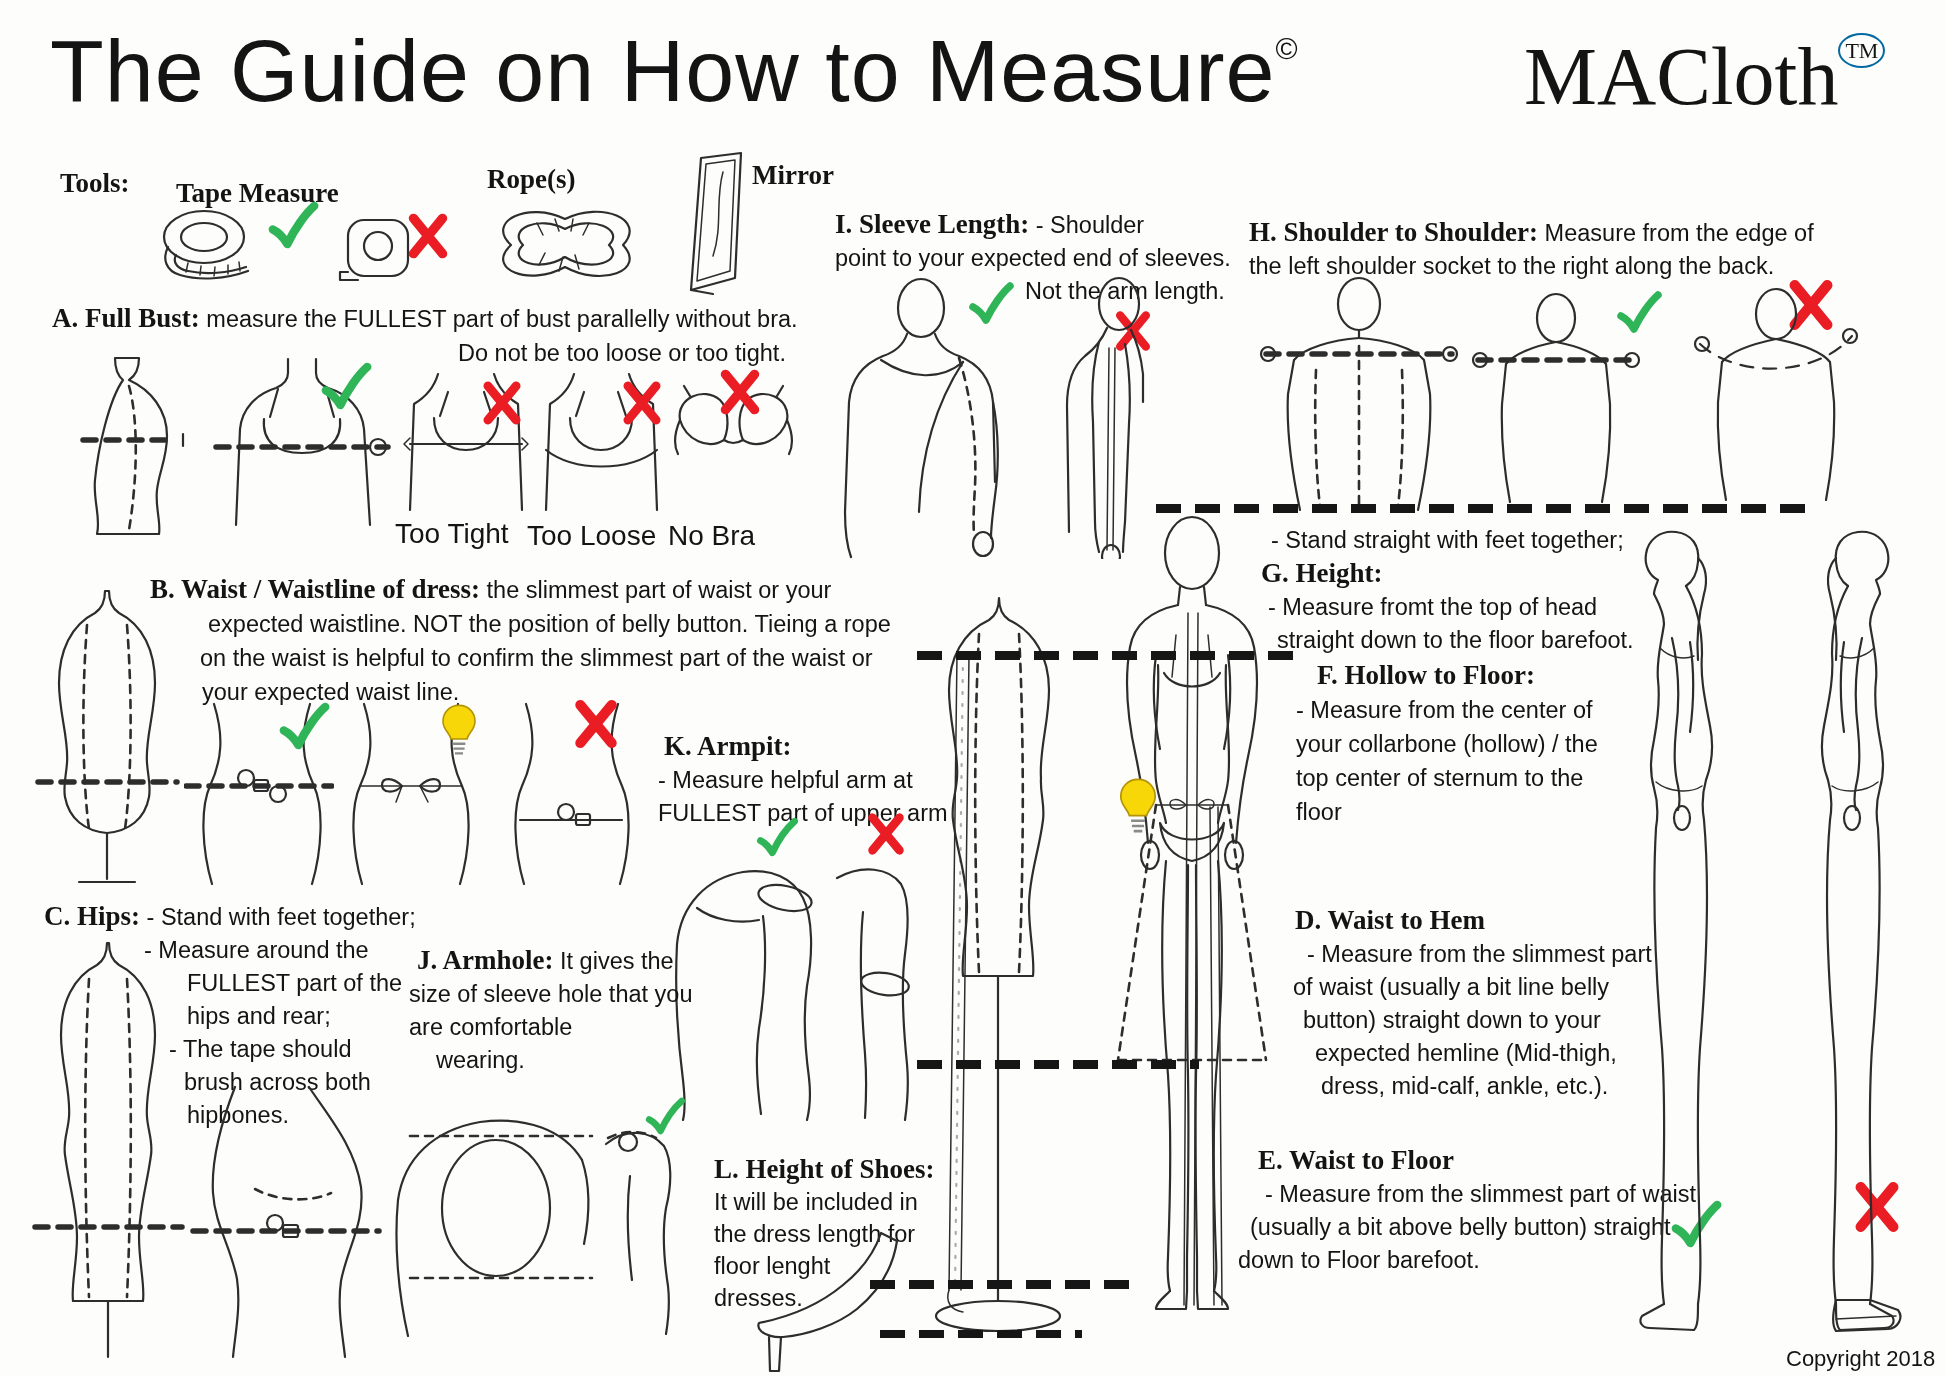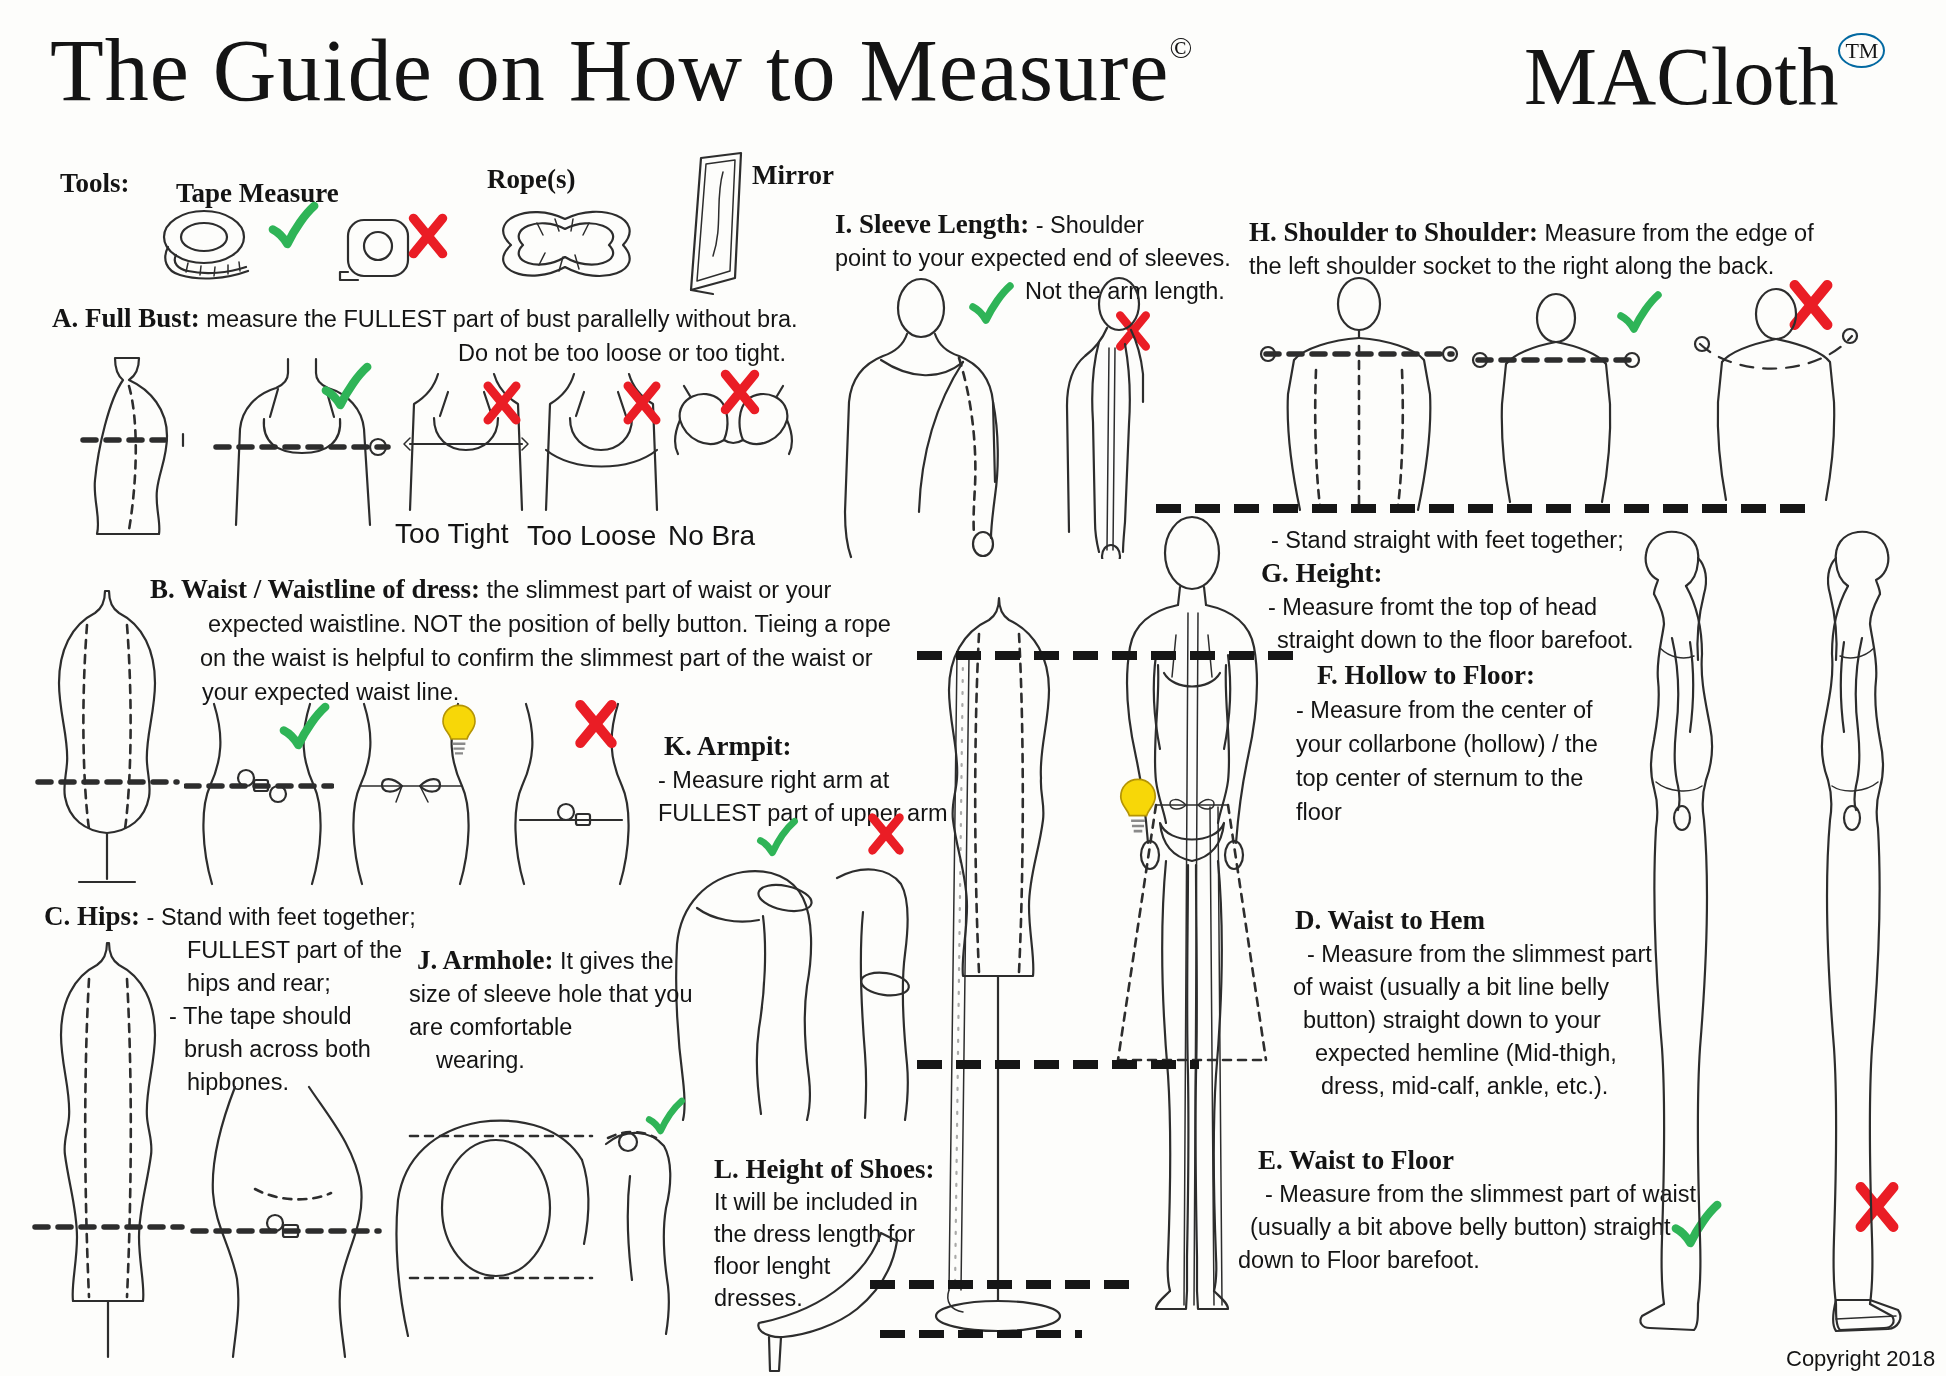--- a/index.html
+++ b/index.html
@@ -1,20 +1,20 @@
 <!DOCTYPE html>
 <html><head>
 <meta charset="utf-8">
 <style>
   *{margin:0;padding:0;box-sizing:border-box}
   html,body{background:#ffffff}
   .page{position:relative;width:1946px;height:1376px;background:#fdfdfb;color:#141414;
         font-family:"Liberation Sans",sans-serif;overflow:hidden}
   .abs{position:absolute}
-  .page-title{left:50px;top:20px;font-family:Liberation Serif, serif;font-size:88px;letter-spacing:1px;white-space:nowrap}
+  .page-title{left:50px;top:20px;font-family:Liberation Sans, sans-serif;font-size:88px;letter-spacing:1px;white-space:nowrap}
   .page-title sup{font-size:30px;vertical-align:42px}
   .brand{left:1524px;top:30px;font-family:"Liberation Serif",serif;font-size:82px;white-space:nowrap}
   .brand sup{font-size:22px;vertical-align:46px;border:2px solid #0369a1;border-radius:50%;padding:3px 5px}
   .tool-label{font-family:"Liberation Serif",serif;font-weight:700;font-size:27px;white-space:nowrap}
   .sec{font-size:23.5px;line-height:33px;white-space:nowrap}
   .sec .tl{display:block}
   .st{font-family:"Liberation Serif",serif;font-weight:700;font-size:27px}
   .cap{font-weight:400;font-size:28px;white-space:nowrap}
   svg.art *{fill:none;stroke:#2d2d2d;stroke-width:2.2;stroke-linecap:round;stroke-linejoin:round}
   svg.art .td{stroke-width:5.5;stroke-dasharray:13 10}
@@ -291,21 +291,21 @@
     </svg>
   </div>
   <div class="abs mark" style="left:568px;top:696px;width:56px;height:56px">
     <svg viewBox="0 0 100 100">
         <path d="M22 16 L78 84 M78 16 L22 84" stroke-width="18" stroke="#ea1d25"></path>
       </svg>
   </div>
 
   <div class="abs sec" style="left:658px;top:730px">
     <span class="tl" style="padding-left:6px"><b class="st">K. Armpit:</b></span>
-    <span class="tl"><span>- Measure right arm at</span></span>
+    <span class="tl"><span>- Measure helpful arm at</span></span>
     <span class="tl"><span>FULLEST part of upper arm</span></span>
   </div>
   <div class="abs mark" style="left:754px;top:814px;width:46px;height:46px">
     <svg viewBox="0 0 100 100">
         <path d="M14 58 C26 64 34 74 40 84 C52 58 72 30 88 16" stroke-width="15" stroke="#2fb457"></path>
       </svg>
   </div>
   <div class="abs mark" style="left:862px;top:810px;width:48px;height:48px">
     <svg viewBox="0 0 100 100">
         <path d="M22 16 L78 84 M78 16 L22 84" stroke-width="18" stroke="#ea1d25"></path>
@@ -319,20 +319,21 @@
       <path d="M30 84 C46 96 70 100 92 96"></path>
       <ellipse cx="118" cy="74" rx="27" ry="12" transform="rotate(12 118 74)" stroke-width="3.4"></ellipse>
       <path d="M170 54 C196 40 222 44 234 60 C242 74 242 100 238 130 C234 160 236 200 240 240 C242 262 240 282 238 296"></path>
       <path d="M196 88 C192 130 194 180 198 230 C200 256 199 278 198 294"></path>
       <ellipse cx="218" cy="160" rx="24" ry="11" transform="rotate(8 218 160)" stroke-width="3.4"></ellipse>
     </svg>
   </div>
 
   <div class="abs sec" style="left:44px;top:900px">
     <span class="tl"><b class="st">C. Hips:</b> <span>- Stand with feet together;</span></span>
+    <span class="tl" style="padding-left:100px"><span>- Measure around the</span></span>
     <span class="tl" style="padding-left:143px"><span>FULLEST part of the</span></span>
     <span class="tl" style="padding-left:143px"><span>hips and rear;</span></span>
     <span class="tl" style="padding-left:125px"><span>- The tape should</span></span>
     <span class="tl" style="padding-left:140px"><span>brush across both</span></span>
     <span class="tl" style="padding-left:143px"><span>hipbones.</span></span>
   </div>
   <div class="abs" style="left:31px;top:937px">
     <svg class="art" width="155" height="425" viewBox="0 0 155 425">
       <path d="M76 6 C76 16 72 24 66 28 C42 40 30 66 30 98 C30 128 40 154 38 180 C37 194 32 204 34 218 C38 248 46 272 46 300 C46 326 40 348 42 364 L112 364 C114 348 108 326 108 300 C108 272 116 248 120 218 C122 204 117 194 116 180 C114 154 124 128 124 98 C124 66 112 40 88 28 C82 24 78 16 78 6 Z"></path>
       <path d="M58 42 C52 150 54 270 58 360" class="md"></path>

